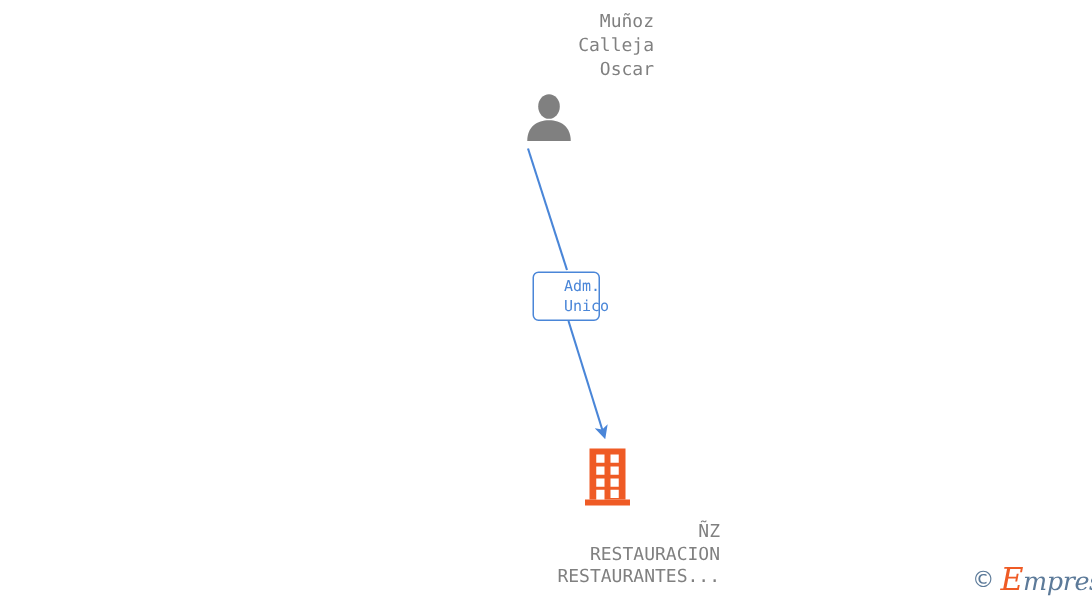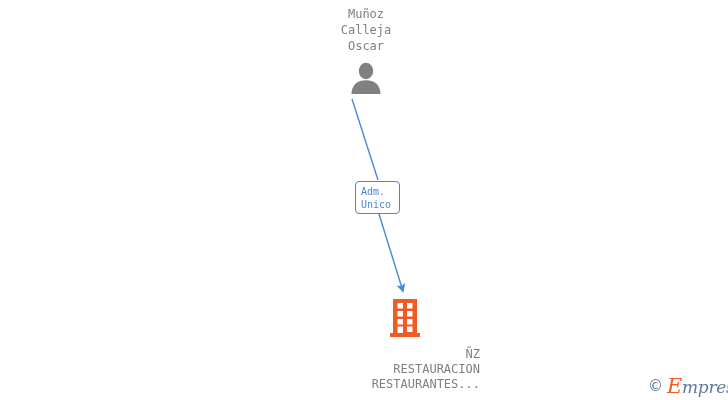--- a/index.html
+++ b/index.html
@@ -27,21 +27,21 @@
     height: 400px;
     pointer-events: none;
   }
 
   
   .person-node {
     position: absolute;
     left: 296px;
     top: 6px;
     width: 140px;
-    text-align: center;
+    text-align: right;
   }
   .person-name {
     font-family: "DejaVu Sans Mono", monospace;
     font-size: 12px;
     line-height: 16px;
     color: #808080;
     white-space: pre-line;
     letter-spacing: 0px;
   }
   .person-icon-wrap {
@@ -60,21 +60,21 @@
     width: 45px;
     height: 33px;
     box-sizing: border-box;
     border: 1px solid #4a86d8;
     border-radius: 4px;
     background: #ffffff;
     display: flex;
     flex-direction: column;
     align-items: flex-start;
     justify-content: center;
-    padding-left: 5px;
+    padding-left: 20px;
   }
   .role-text {
     font-family: "DejaVu Sans Mono", monospace;
     font-size: 10px;
     line-height: 13px;
     color: #4a86d8;
     white-space: pre-line;
   }
 
   

